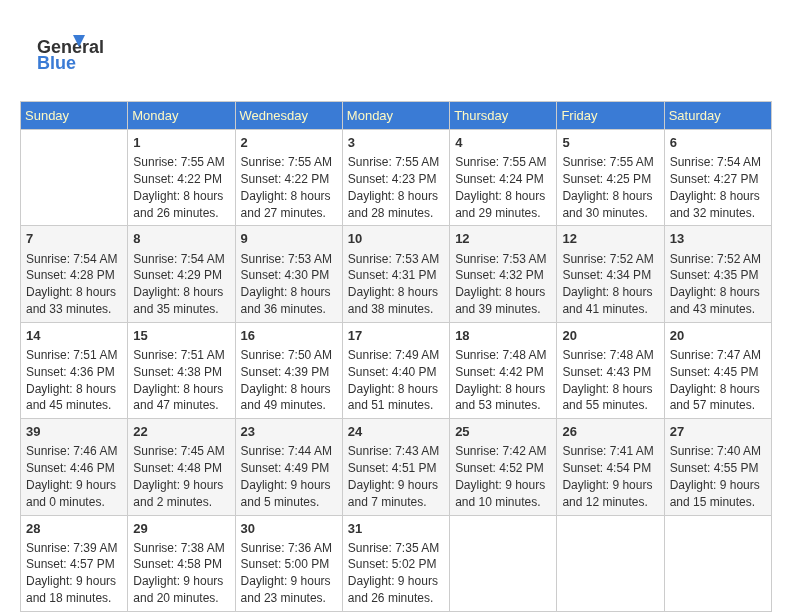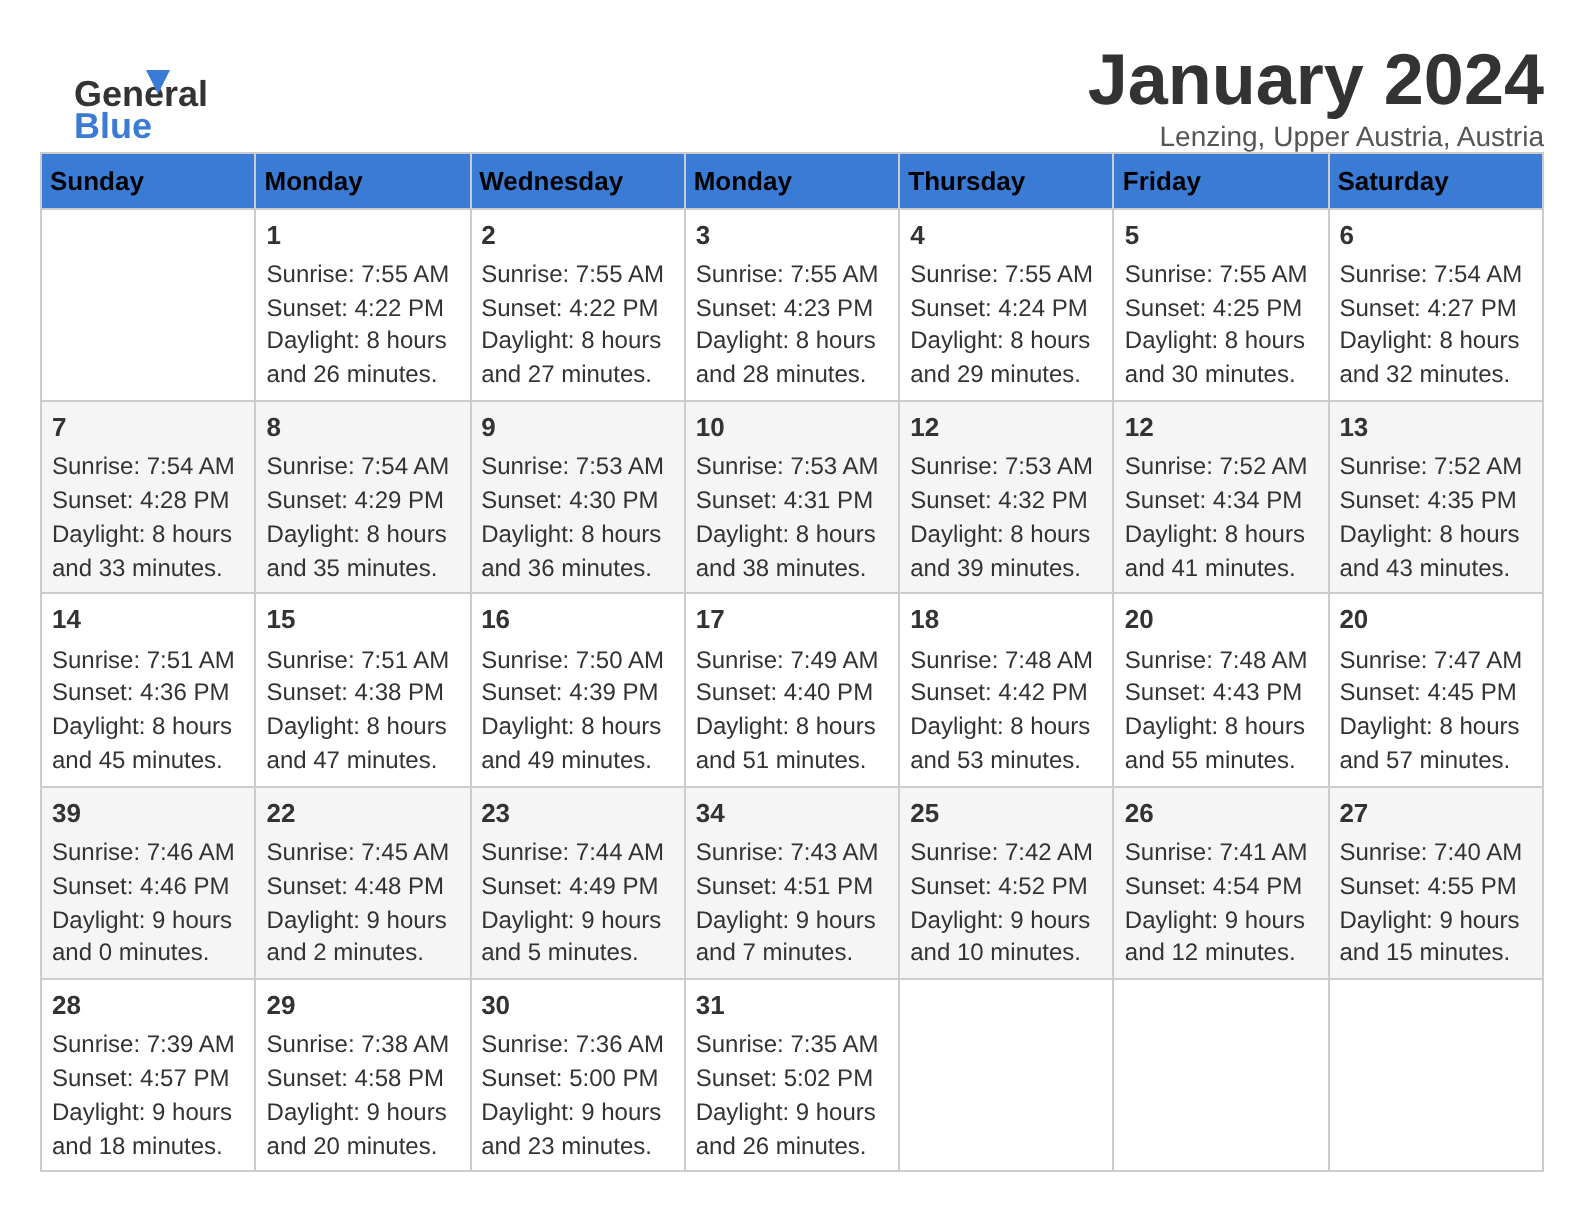--- a/index.html
+++ b/index.html
@@ -7,21 +7,21 @@
       font-family: Arial, sans-serif;
       background: #fff;
       width: 792px;
       min-height: 612px;
       padding: 20px;
     }
     .header {
       display: flex;
       justify-content: space-between;
       align-items: flex-start;
-      margin-bottom: 0;
+      margin-bottom: 26px;
     }
     .logo {
       display: flex;
       align-items: center;
       gap: 4px;
     }
     .logo-icon {
       width: 40px;
       height: 40px;
     }
@@ -38,25 +38,25 @@
       font-size: 14px;
       color: #555;
     }
     table {
       width: 100%;
       border-collapse: collapse;
       font-size: 11px;
     }
     thead tr th {
       background-color: #3a7bd5;
-      color: #000000;
+      color: #fef9c3;
       padding: 6px 4px;
       text-align: left;
       font-size: 13px;
-      font-weight: bold;
+      font-weight: normal;
       border: 1px solid #ccc;
     }
     tbody tr td {
       border: 1px solid #ccc;
       padding: 4px 5px;
       vertical-align: top;
       width: 14.28%;
       min-height: 80px;
       color: #333;
       line-height: 1.4;
@@ -84,24 +84,20 @@
 </head>
 <body>
 
 <div class="header">
   <div class="logo">
     <svg class="logo-icon" viewBox="0 0 50 50">
       <text x="2" y="28" font-size="18" font-weight="bold" fill="#333" font-family="Arial">General</text>
       <text x="2" y="44" font-size="18" font-weight="bold" fill="#3a7bd5" font-family="Arial">Blue</text>
       <polygon points="38,10 50,10 44,22" fill="#3a7bd5"></polygon>
     </svg>
-  </div>
-  <div class="title-block">
-    <div class="month-year">January 2024</div>
-    <div class="location">Lenzing, Upper Austria, Austria</div>
   </div>
 </div>
 
 <table>
   <thead>
     <tr>
     <th>Sunday</th>
         <th>Monday</th>
         <th>Wednesday</th>
         <th>Monday</th>
@@ -205,21 +201,21 @@
         </td>
         <td>
           <span class="day-number">22</span>
           <div class="day-info">Sunrise: 7:45 AM<br>Sunset: 4:48 PM<br>Daylight: 9 hours<br>and 2 minutes.</div>
         </td>
         <td>
           <span class="day-number">23</span>
           <div class="day-info">Sunrise: 7:44 AM<br>Sunset: 4:49 PM<br>Daylight: 9 hours<br>and 5 minutes.</div>
         </td>
         <td>
-          <span class="day-number">34</span>
+          <span class="day-number">24</span>
           <div class="day-info">Sunrise: 7:43 AM<br>Sunset: 4:51 PM<br>Daylight: 9 hours<br>and 7 minutes.</div>
         </td>
         <td>
           <span class="day-number">25</span>
           <div class="day-info">Sunrise: 7:42 AM<br>Sunset: 4:52 PM<br>Daylight: 9 hours<br>and 10 minutes.</div>
         </td>
         <td>
           <span class="day-number">26</span>
           <div class="day-info">Sunrise: 7:41 AM<br>Sunset: 4:54 PM<br>Daylight: 9 hours<br>and 12 minutes.</div>
         </td>

